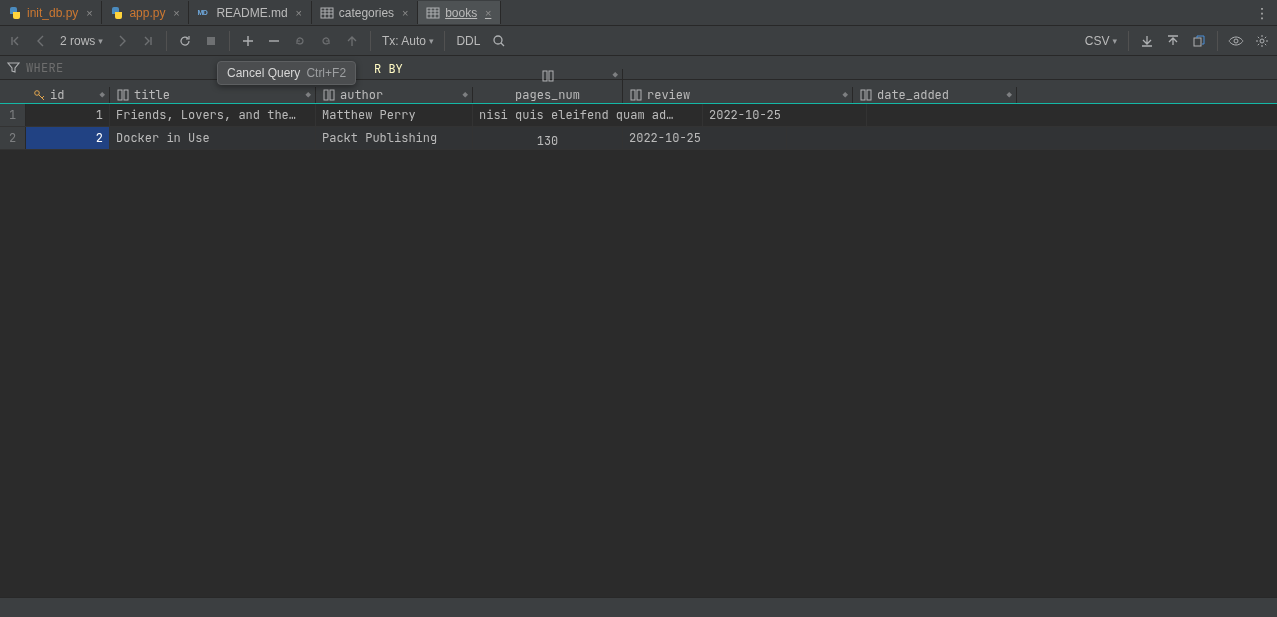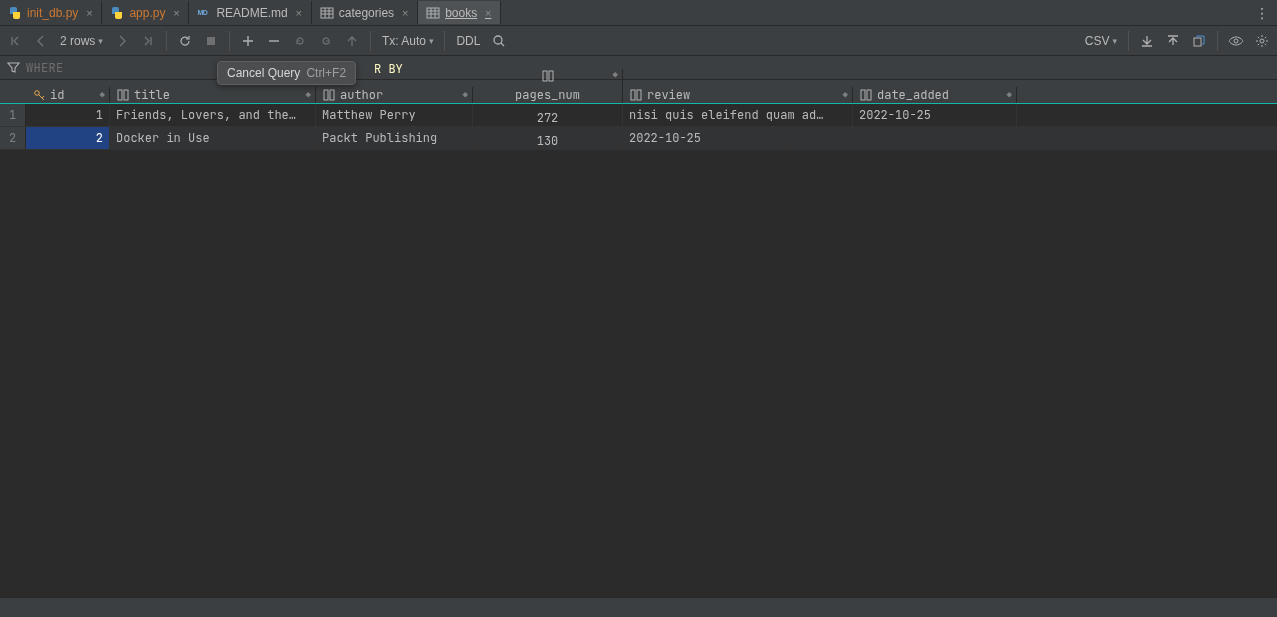--- a/index.html
+++ b/index.html
@@ -309,21 +309,20 @@
       <span>date_added</span>
       <span class="sort">◆</span>
     </div>
   </div>
 
   <div class="data-row">
     <div class="rownum-col">1</div>
     <div class="cell c-id num">1</div>
     <div class="cell c-title">Friends, Lovers, and the…</div>
     <div class="cell c-author">Matthew Perry</div>
-    <div class="cell c-pages num">272</div>
     <div class="cell c-review">nisi quis eleifend quam ad…</div>
     <div class="cell c-date">2022-10-25</div>
   </div>
 
   <div class="data-row alt sel">
     <div class="rownum-col">2</div>
     <div class="cell c-id num sel-cell">2</div>
     <div class="cell c-title">Docker in Use</div>
     <div class="cell c-author">Packt Publishing</div>
     <div class="cell c-pages num">130</div>

